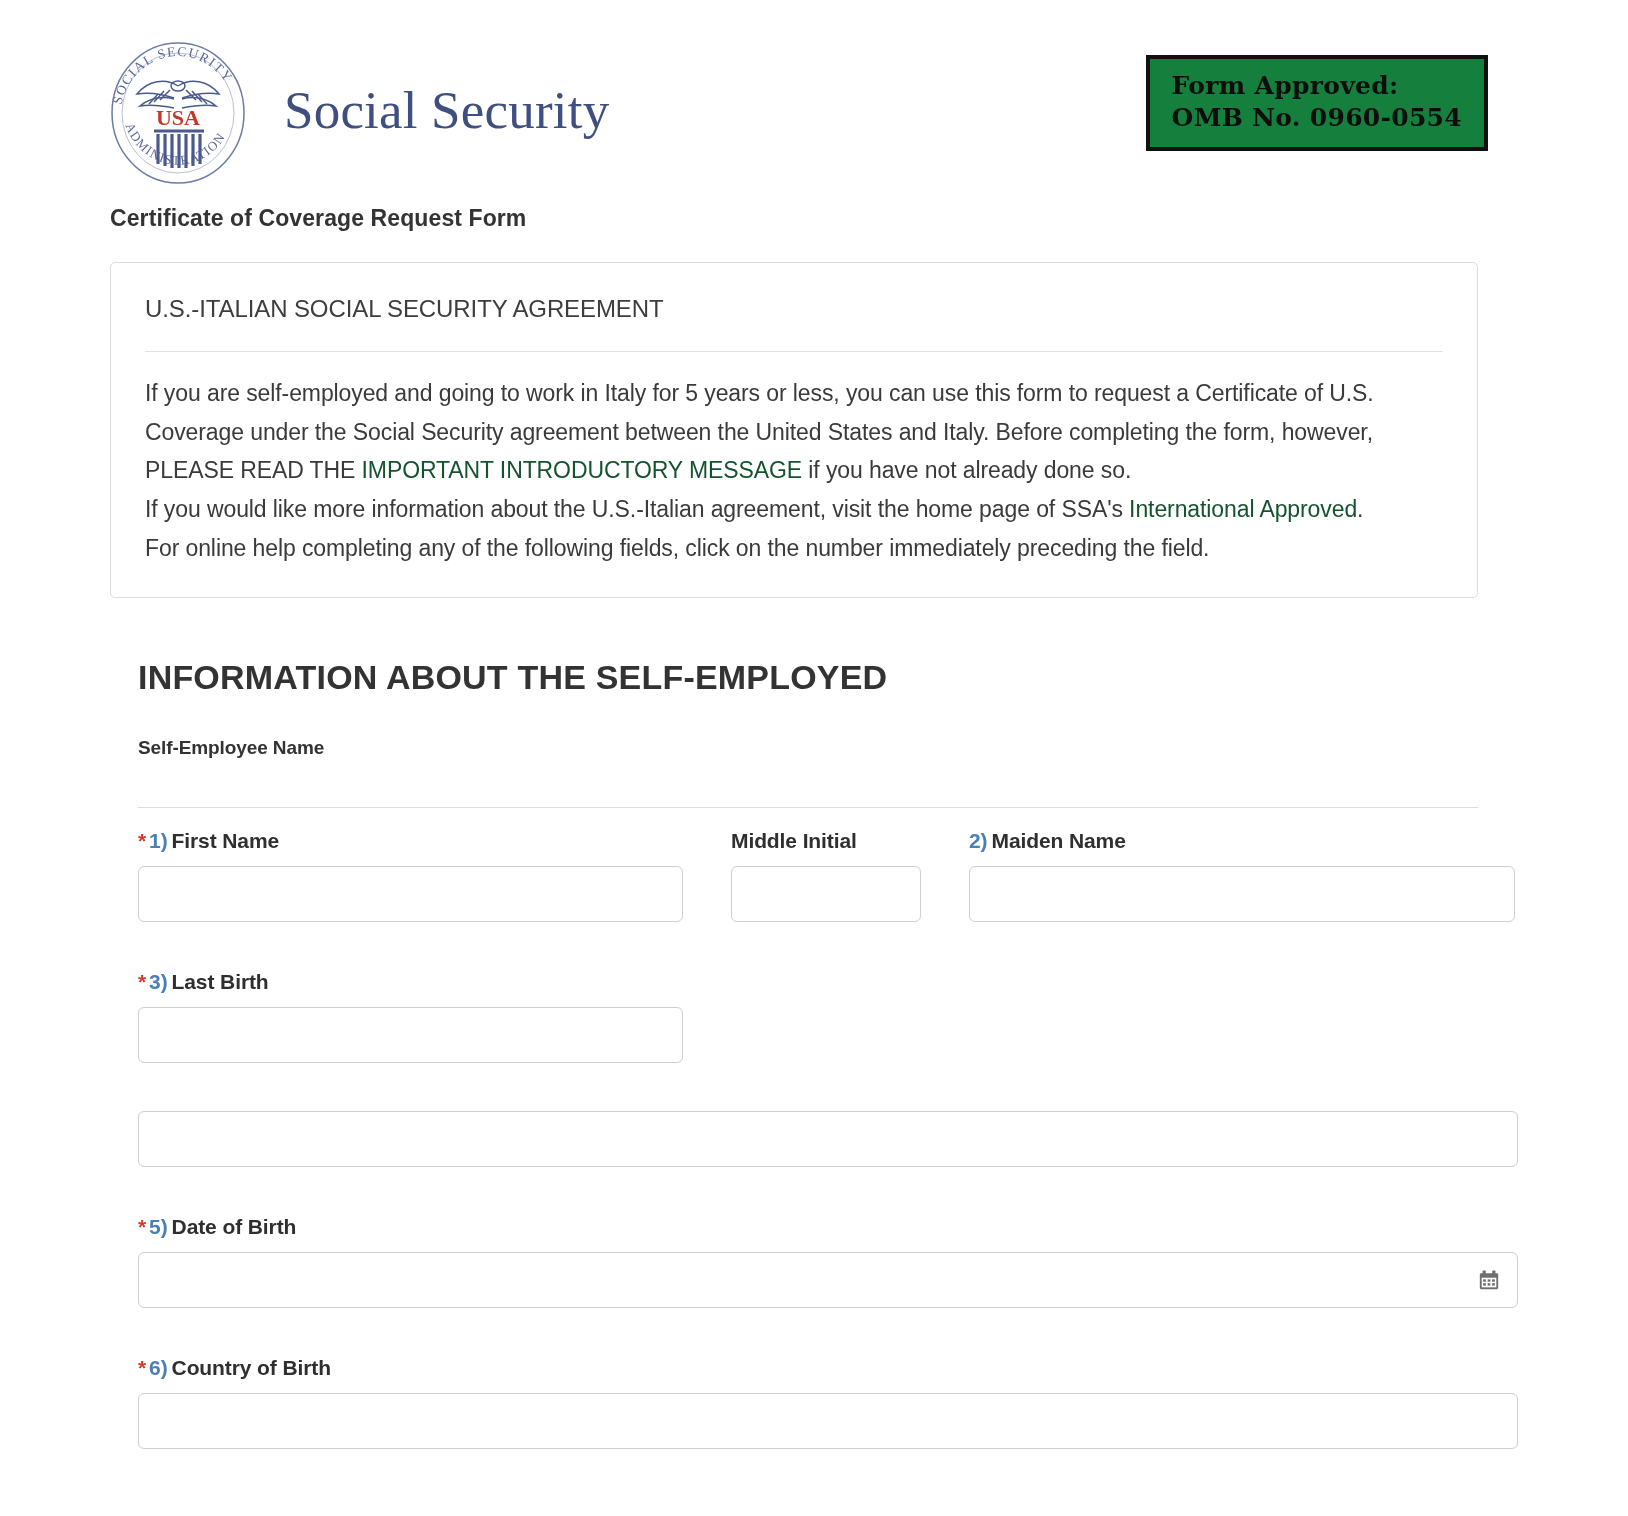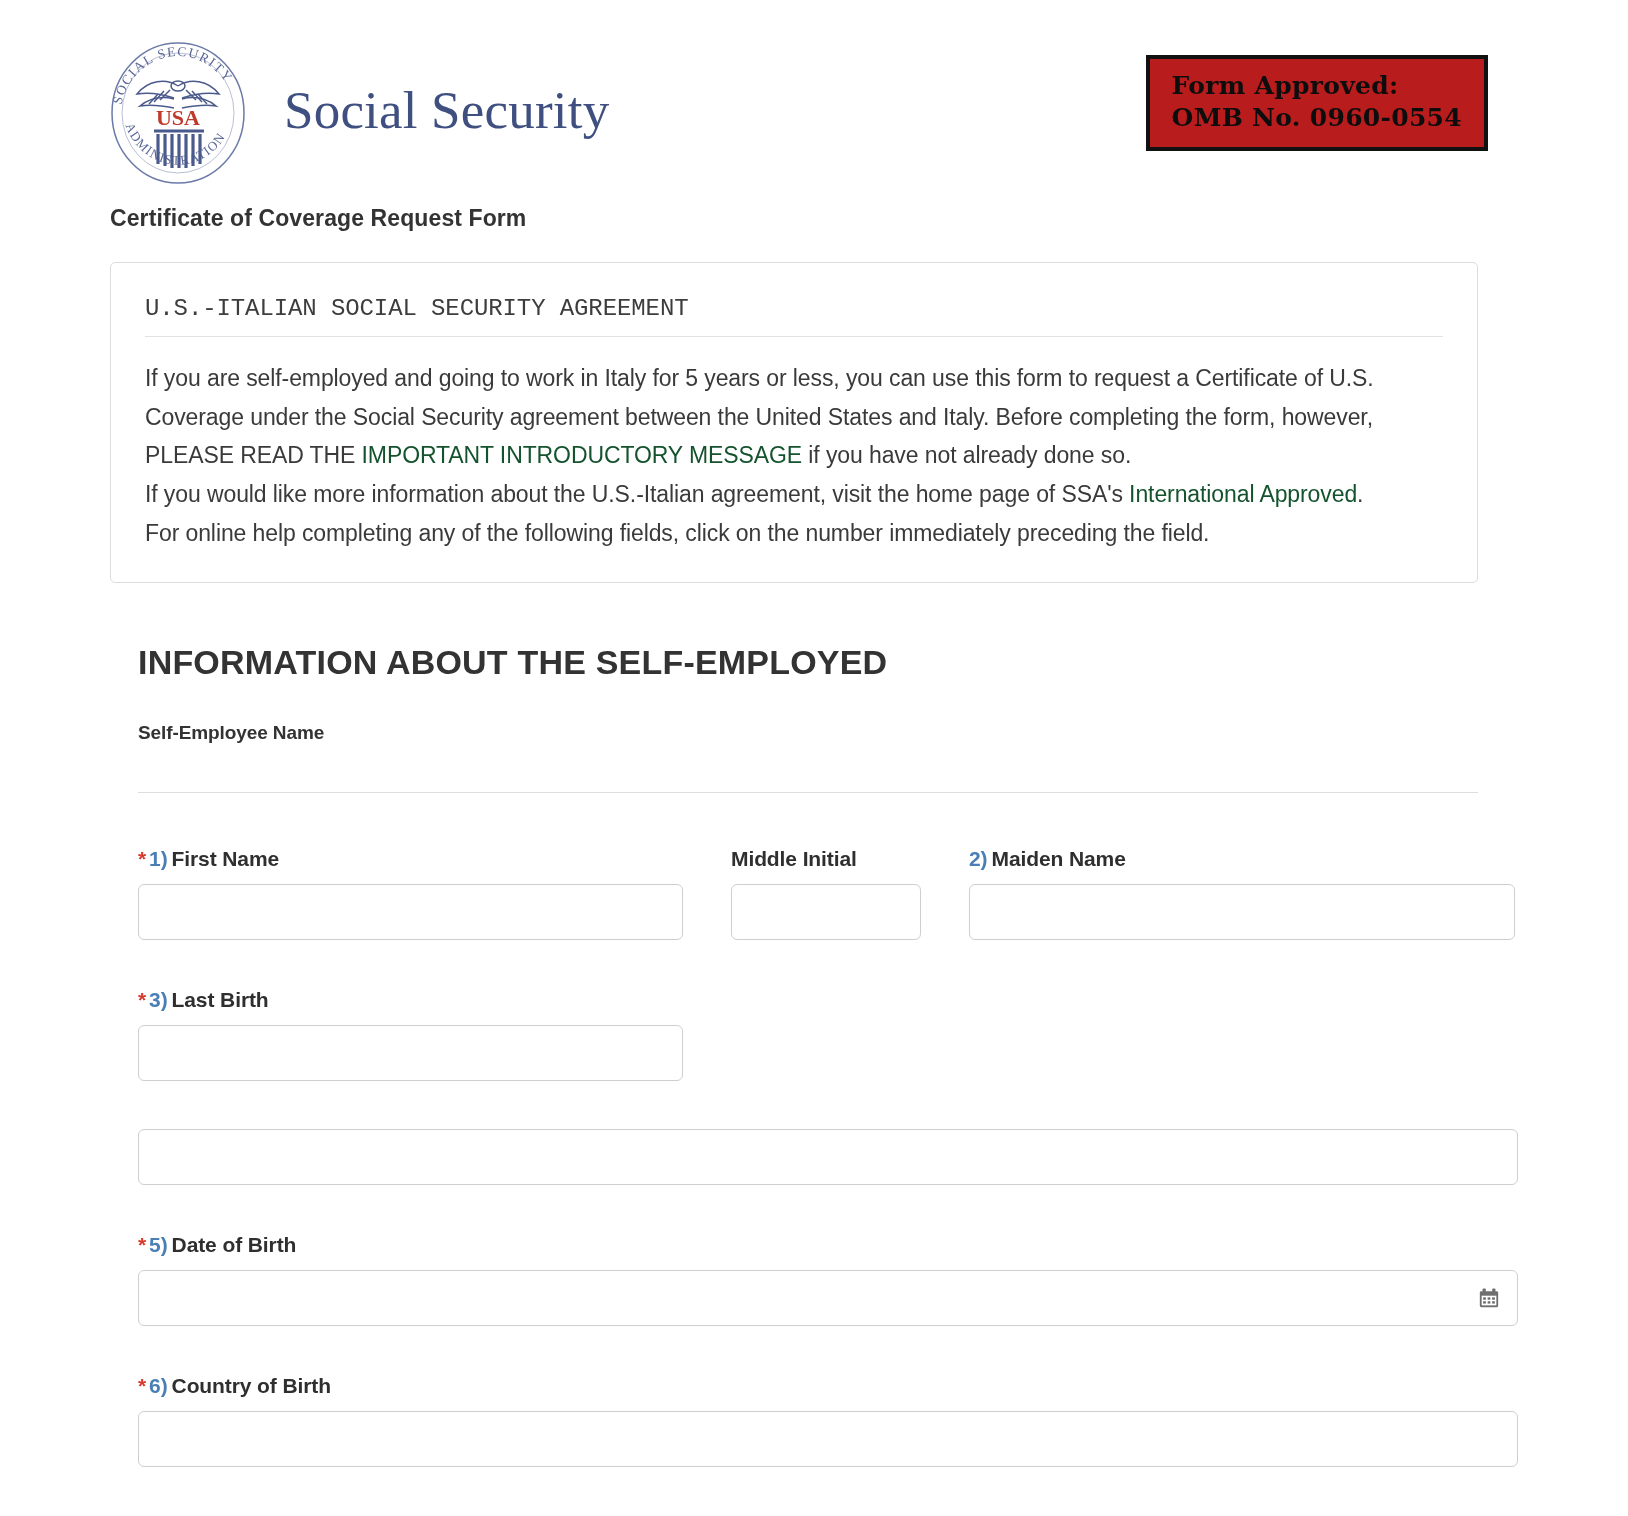--- a/index.html
+++ b/index.html
@@ -48,21 +48,21 @@
     white-space: nowrap;
     line-height: 1;
     padding-bottom: 6px;
   }
   .omb-box {
     position: absolute;
     right: 140px;
     top: 55px;
     border: 4px solid #111;
     padding: 11px 22px 14px 22px;
-    background: #b91c1c;
+    background: #15803d;
     min-width: 330px;
   }
   .omb-line {
     font-family: "DejaVu Serif", serif;
     font-weight: bold;
     font-size: 25px;
     line-height: 1.26;
     color: #0d0d0d;
     letter-spacing: 0.3px;
     white-space: nowrap;
@@ -83,24 +83,23 @@
     margin: 30px 150px 0 110px;
     border: 1px solid #dcdcdc;
     border-radius: 5px;
     padding: 32px 34px 30px 34px;
   }
   .intro-heading {
     font-size: 24px;
     color: #3d3d3d;
     font-weight: 400;
     letter-spacing: -0.1px;
-    padding-bottom: 14px;
+    padding-bottom: 28px;
     border-bottom: 1px solid #e2e2e2;
     margin: 0 0 22px 0;
-    font-family: Liberation Mono, monospace;
   }
   .intro-body {
     font-size: 23px;
     line-height: 1.68;
     color: #3a3a3a;
     font-weight: 400;
     letter-spacing: -0.1px;
   }
   .intro-body p { margin: 0; }
   a.inline-link {
@@ -130,21 +129,21 @@
     border: 0;
     border-top: 1px solid #dedede;
     margin: 48px 0 0 0;
   }
 
   
   .field-row {
     display: flex;
     align-items: flex-start;
     gap: 48px;
-    margin-top: 54px;
+    margin-top: 21px;
   }
   .field { display: flex; flex-direction: column; }
   .field-label {
     font-size: 21px;
     font-weight: bold;
     color: #2f2f2f;
     margin-bottom: 13px;
     letter-spacing: -0.1px;
     white-space: nowrap;
   }

